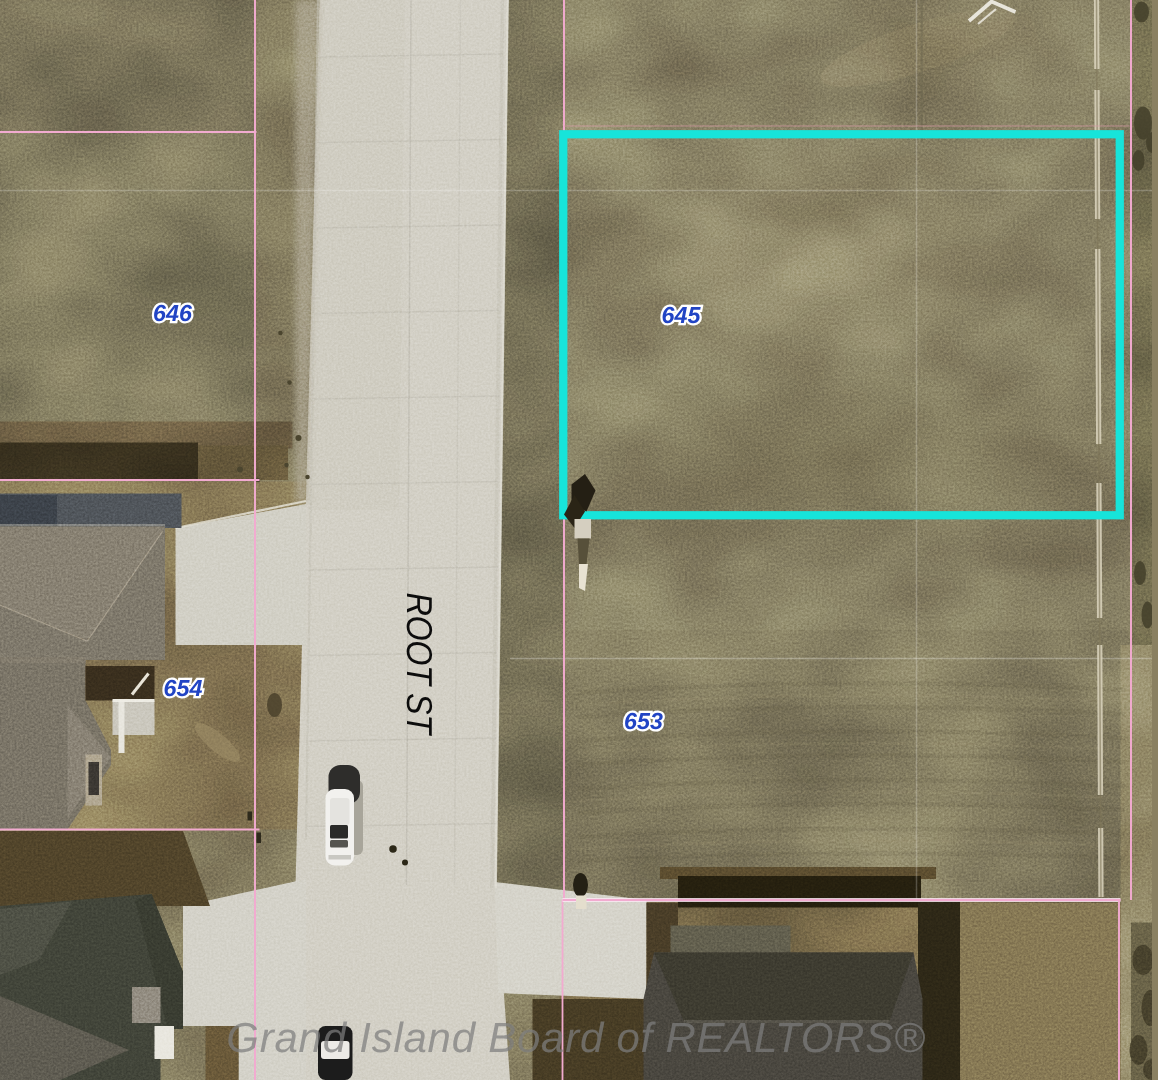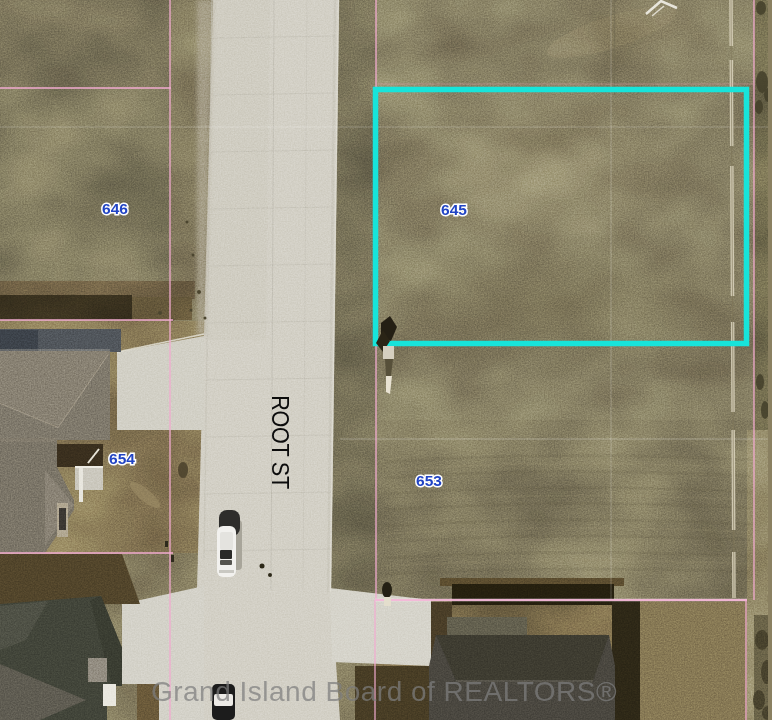--- a/index.html
+++ b/index.html
@@ -1,16 +1,16 @@
 <!DOCTYPE html>
 <html><head>
 <meta charset="utf-8">
 <style>
 html,body{margin:0;padding:0;background:#8a8061;}
-#map{position:relative;width:768px;height:720px;overflow:hidden;font-family:"Liberation Sans",sans-serif;}
+#map{position:relative;width:768px;height:720px;overflow:hidden;font-family:"Liberation Sans",sans-serif;font-style:italic;}
 svg{display:block;}
 </style>
 </head>
 <body>
 
 <div id="map">
 <svg width="772" height="720" viewBox="0 0 772 720">
 <defs>
 <filter id="mottle" x="0" y="0" width="100%" height="100%" color-interpolation-filters="sRGB">
 <feTurbulence type="fractalNoise" baseFrequency="0.009 0.013" numOctaves="3" seed="7" result="n"></feTurbulence>

